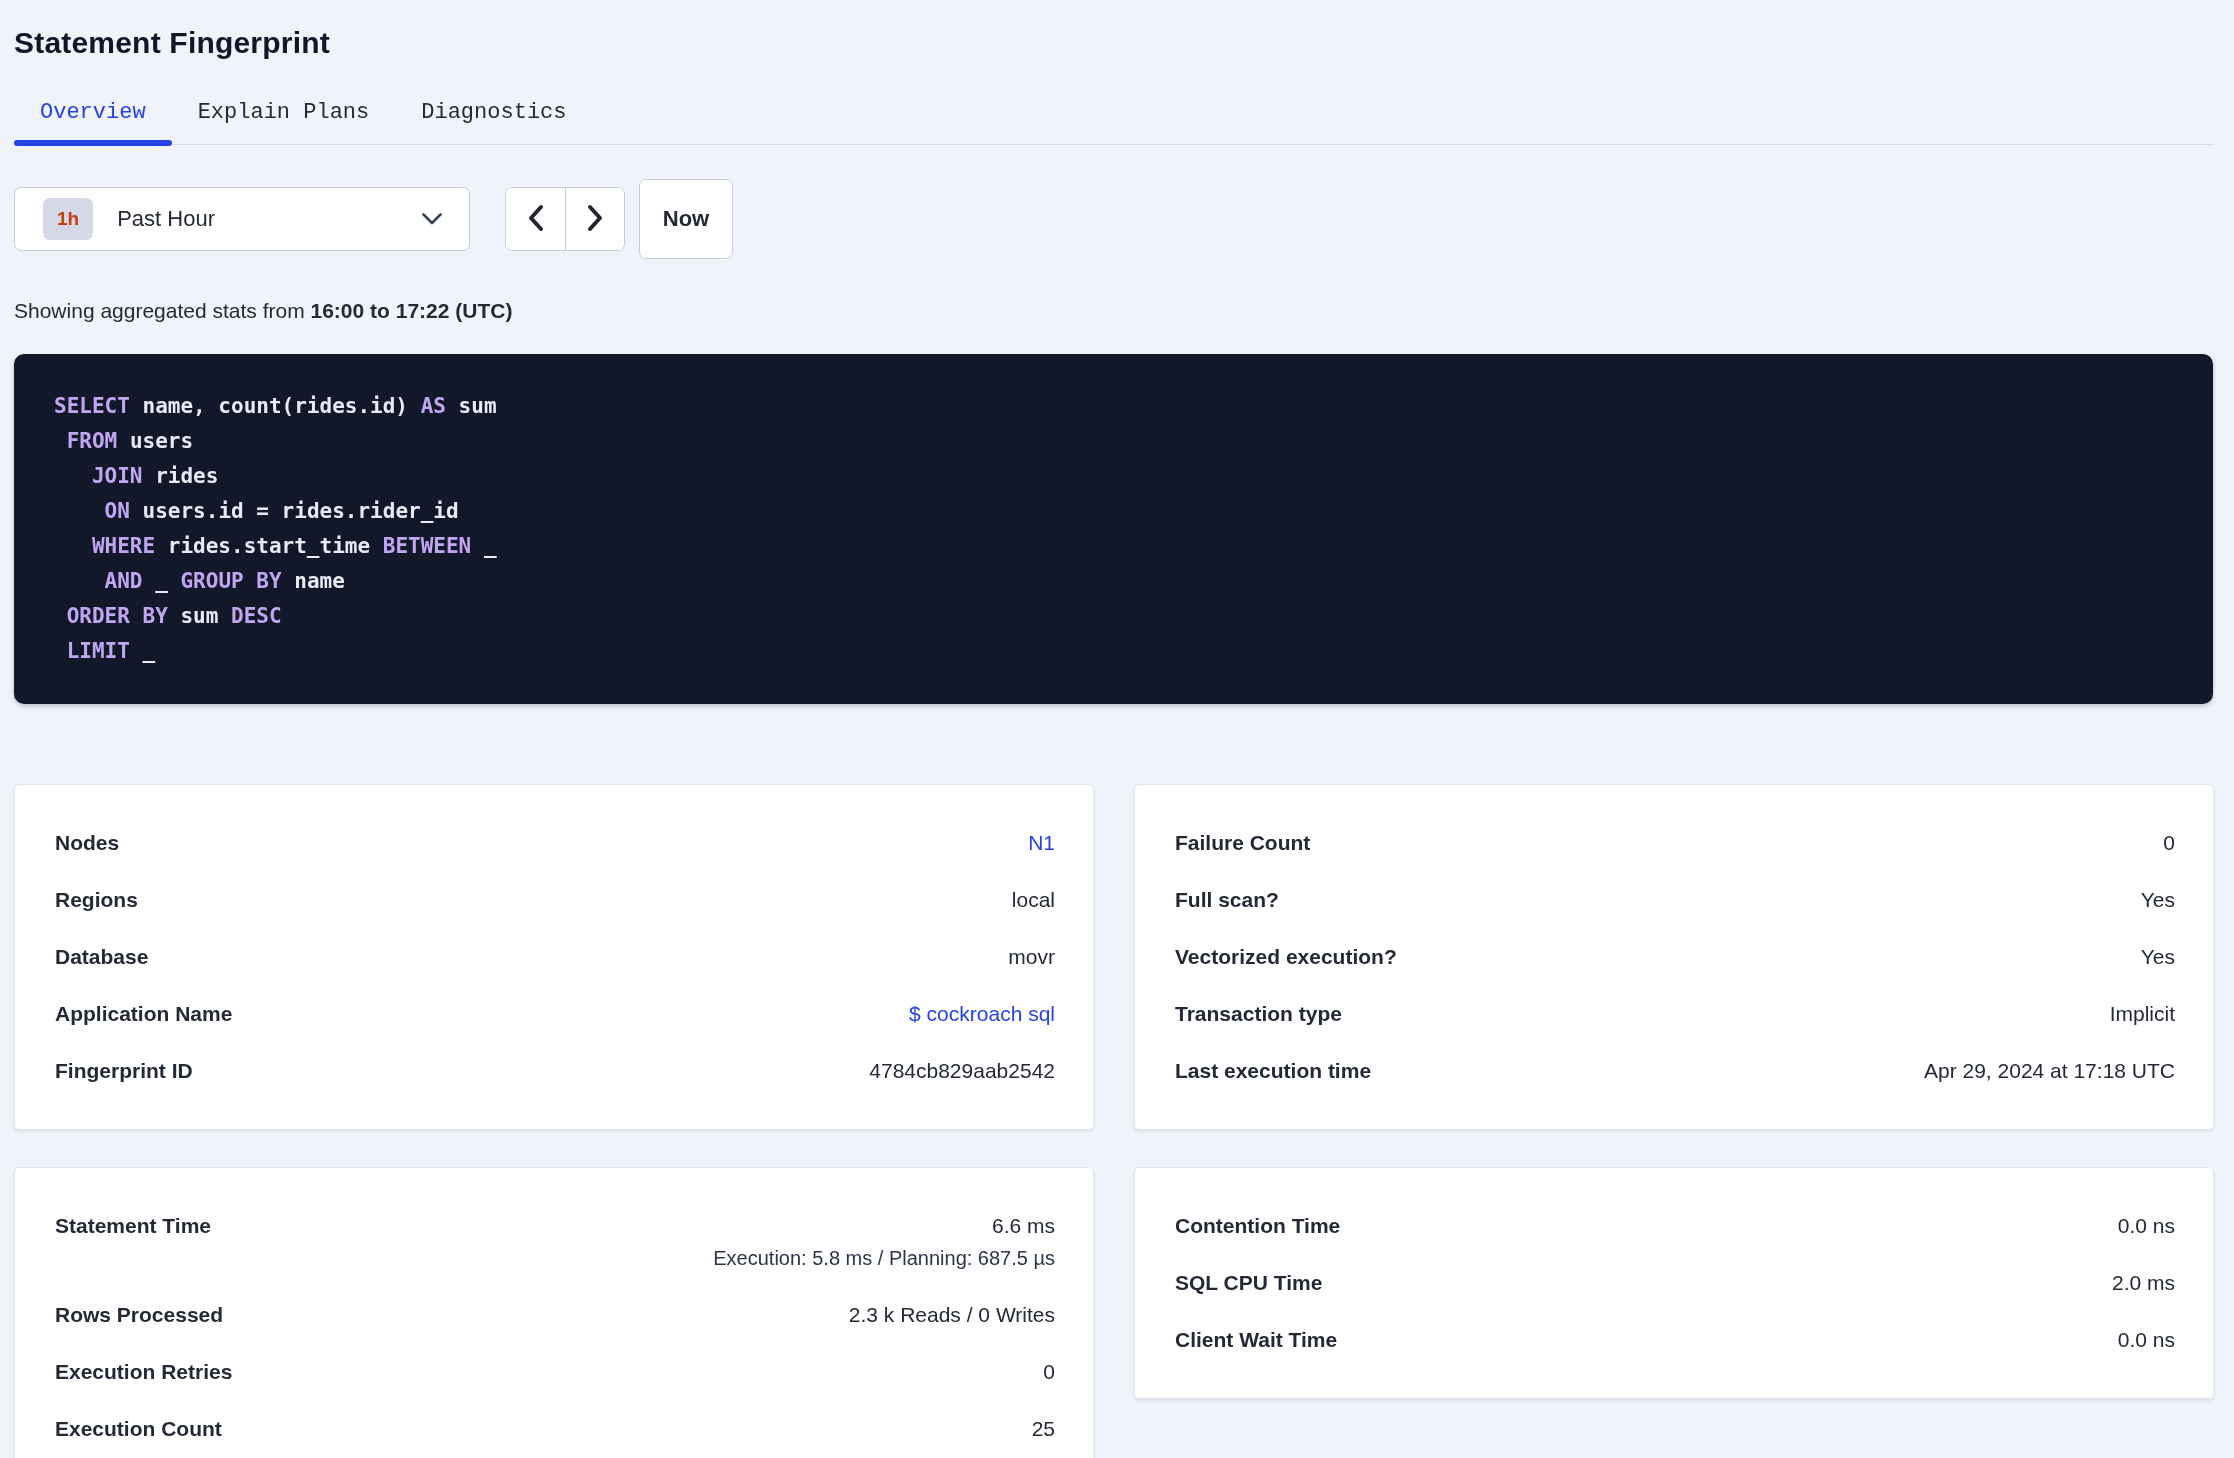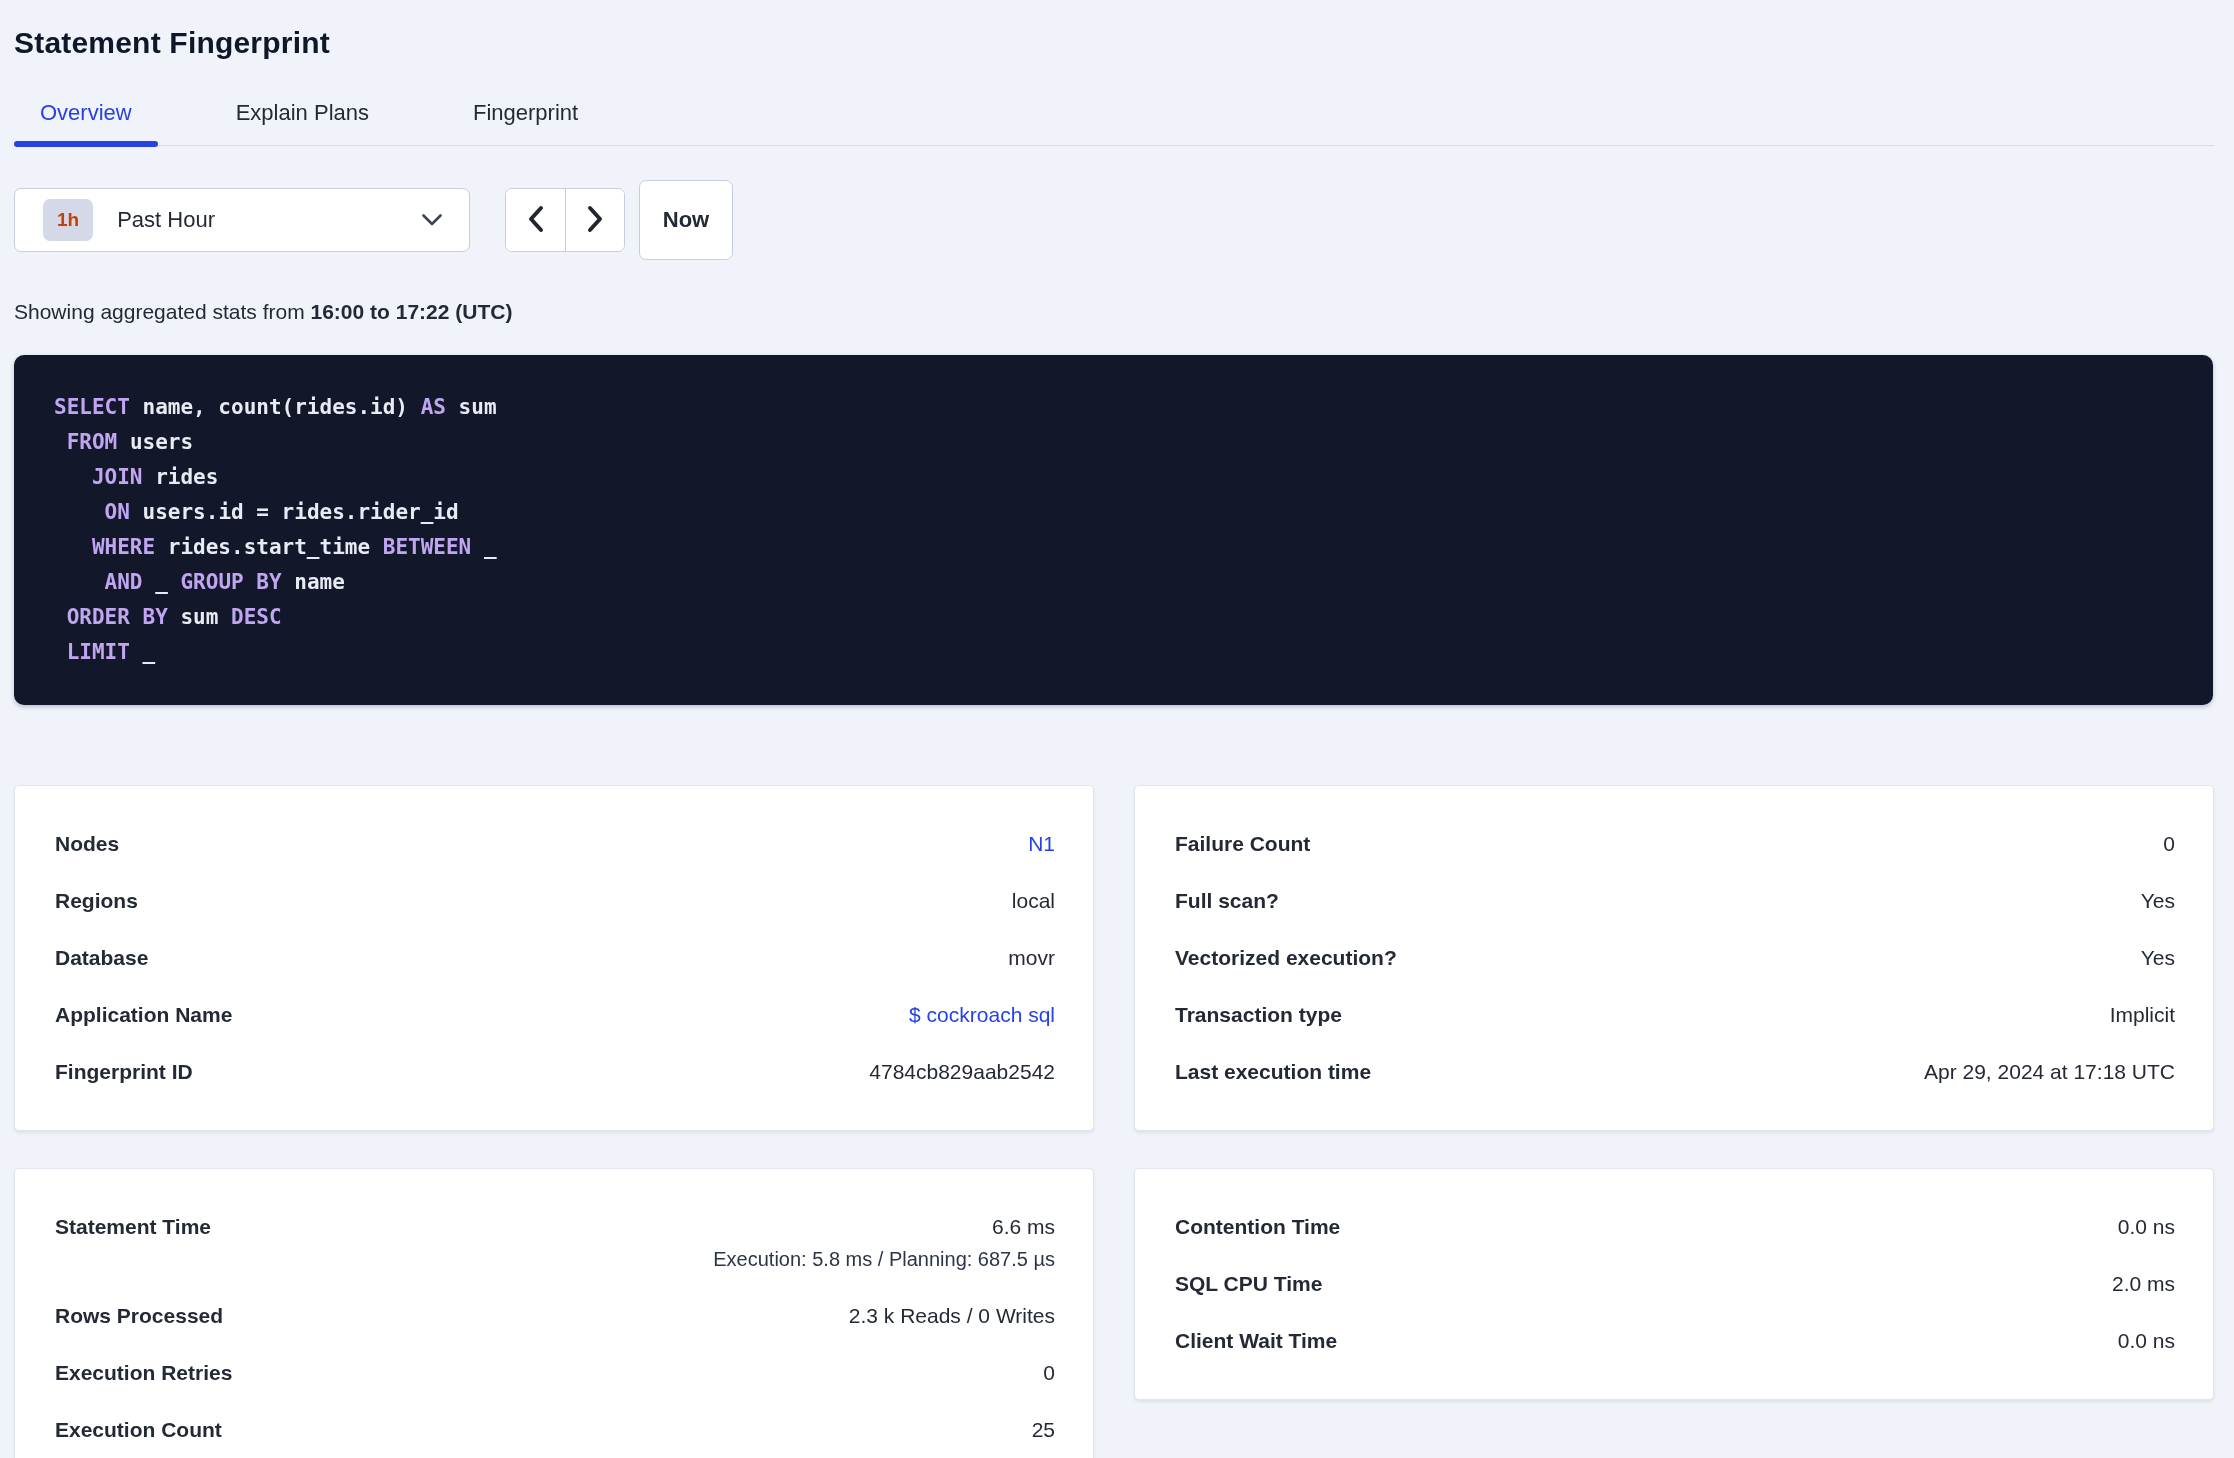--- a/index.html
+++ b/index.html
@@ -2,21 +2,21 @@
 <html><head>
 <meta charset="utf-8">
 <style>
   * { margin:0; padding:0; box-sizing:border-box; }
   html,body { width:2234px; height:1458px; background:#f0f3f9; font-family:"Liberation Sans", sans-serif; color:#394455; }
   .page { padding:26px 20px 0 14px; }
 
   .page-title { font-size:30px; font-weight:700; color:#0f172a; letter-spacing:.2px; }
 
   
-  .tabs { display:flex; gap:52px; margin-top:40px; border-bottom:1px solid #d9dde6; }
+  .tabs { display:flex; margin-top:40px; border-bottom:1px solid #d9dde6;font-family:Liberation Mono, monospace; }
   .tab { position:relative; padding:0 26px 19px 26px; font-size:22px; color:#242a35; cursor:pointer; }
   .tab.active { color:#2642e4; }
   .tab.active::after { content:""; position:absolute; left:0; right:0; bottom:-2px; height:6px; border-radius:3px; background:#2642e4; }
 
   
   .time-row { display:flex; align-items:center; margin-top:34px; }
   .dropdown { width:456px; height:64px; background:#fff; border:1px solid #c7cdde; border-radius:7px; display:flex; align-items:center; padding:0 26px 0 28px; cursor:pointer; }
   .interval-badge { background:#d5d9e7; color:#c2410c; border-radius:7px; font-size:19px; font-weight:700; padding:10px 14px; }
   .dropdown-label { margin-left:24px; font-size:22px; color:#242a35; }
   .dropdown-caret { margin-left:auto; display:flex; align-items:center; }
@@ -48,21 +48,21 @@
 </head>
 <body>
 
 <div class="page">
 
   <div class="page-title">Statement Fingerprint</div>
 
   <div class="tabs">
     <div class="tab active">Overview</div>
     <div class="tab">Explain Plans</div>
-    <div class="tab">Fingerprint</div>
+    <div class="tab">Diagnostics</div>
   </div>
 
   <div class="time-row">
     <div class="dropdown">
       <span class="interval-badge">1h</span>
       <span class="dropdown-label">Past Hour</span>
       <span class="dropdown-caret">
         <svg width="22" height="14" viewBox="0 0 22 14">
             <path d="M2.5 2.5 L11 11 L19.5 2.5" fill="none" stroke="#394455" stroke-width="2.6" stroke-linecap="round" stroke-linejoin="round"></path>
           </svg>

